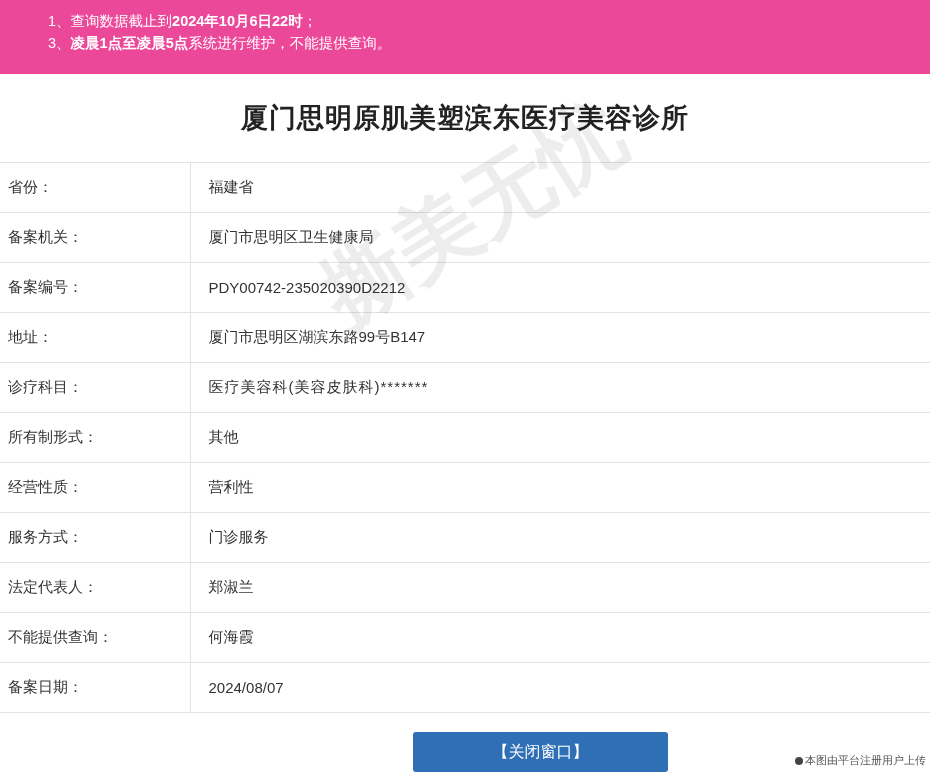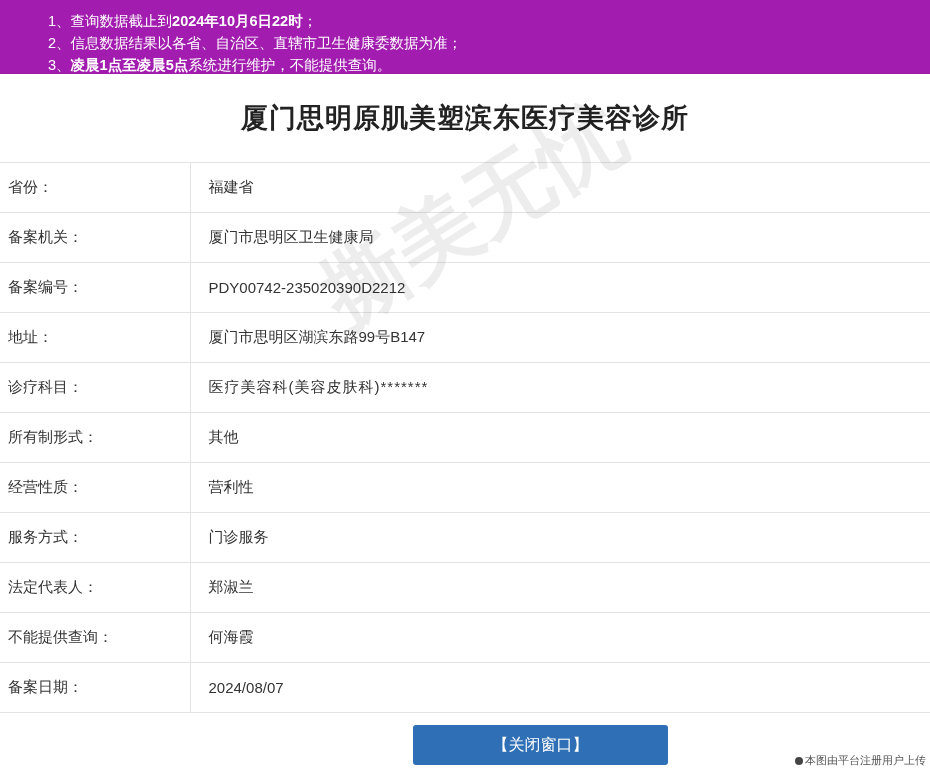--- a/index.html
+++ b/index.html
@@ -11,21 +11,21 @@
     height: 776px;
     background: #ffffff;
     font-family: "Liberation Sans", sans-serif;
     color: #333333;
     overflow: hidden;
     position: relative;
   }
 
   
   .notice-banner {
-    background: #a21caf;
+    background: #ec4899;
     color: #ffffff;
     padding: 10px 0 12px 0;
     height: 74px;
     box-sizing: border-box;
   }
   .notice-list {
     margin: 0;
     padding: 0;
     list-style: none;
   }
@@ -91,21 +91,21 @@
   }
 
   
   .footer {
     position: relative;
     height: 72px;
   }
   .close-button {
     position: absolute;
     left: 413px;
-    top: 12px;
+    top: 19px;
     width: 255px;
     height: 40px;
     background: #2f6fb5;
     color: #ffffff;
     border: none;
     border-radius: 3px;
     font-size: 16px;
     font-family: "Liberation Sans", sans-serif;
     cursor: pointer;
     text-align: center;
@@ -147,23 +147,20 @@
 </style>
 </head>
 <body>
 
 <div class="notice-banner">
   <ul class="notice-list">
     <li class="notice-item">
       <span class="notice-num">1、</span><span>查询数据截止到</span><b>2024年10月6日22时</b><span>；</span>
     </li>
     <li class="notice-item">
-      <span class="notice-num">2、</span><span>信息数据结果以各省、自治区、直辖市卫生健康委数据为准；</span><b></b><span></span>
-    </li>
-    <li class="notice-item">
       <span class="notice-num">3、</span><span></span><b>凌晨1点至凌晨5点</b><span>系统进行维护，不能提供查询。</span>
     </li>
   </ul>
 </div>
 
 <div class="title-wrap">
   <h1 class="page-title">厦门思明原肌美塑滨东医疗美容诊所</h1>
 </div>
 
 <table class="info-table">

